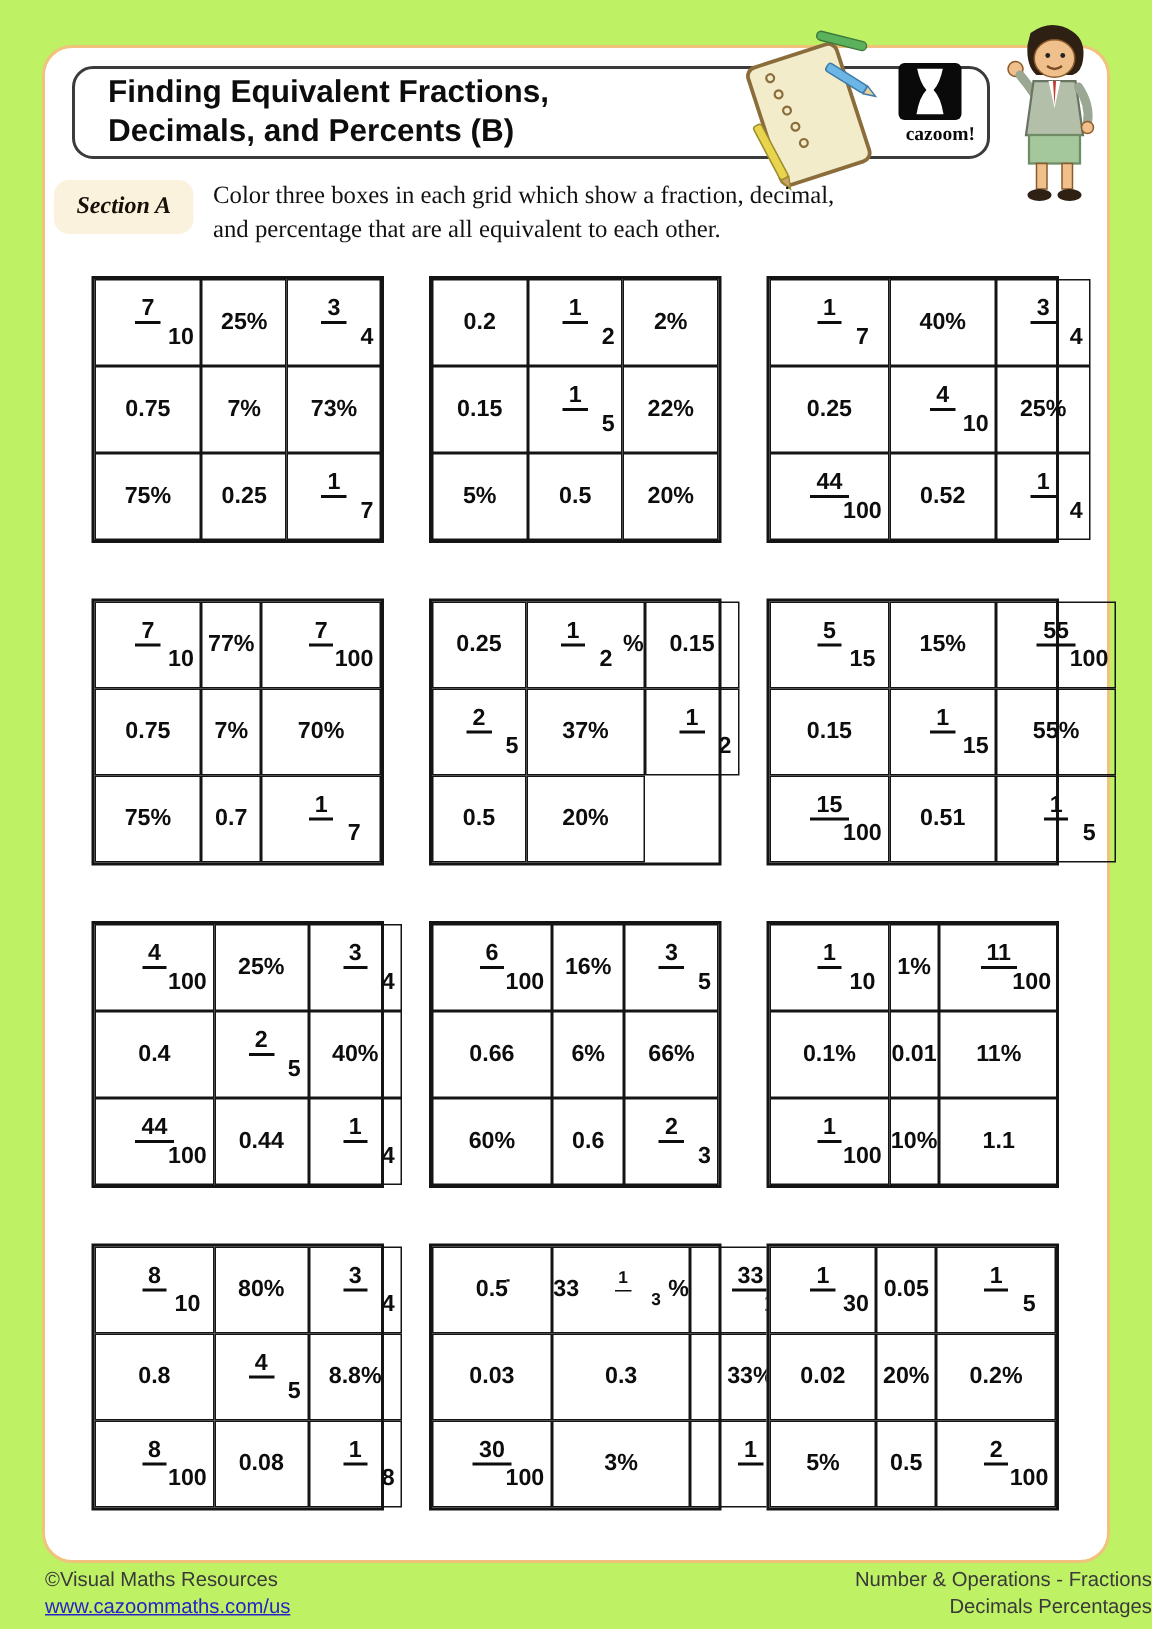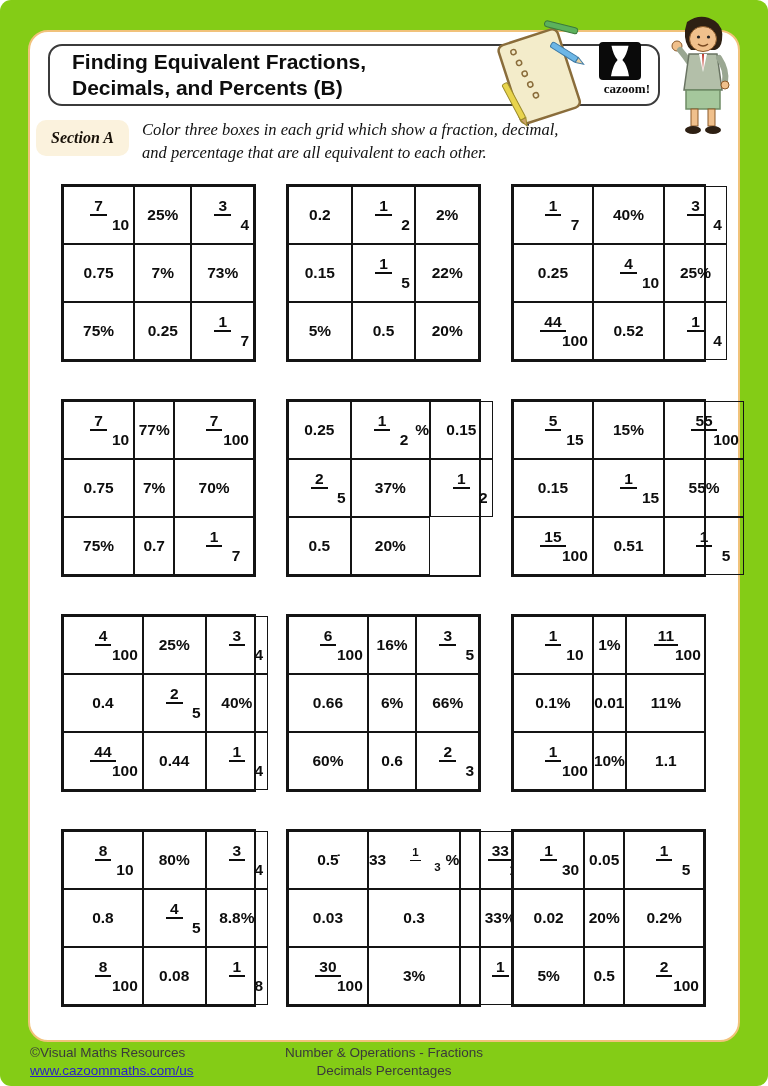--- a/index.html
+++ b/index.html
@@ -1,17 +1,17 @@
 <!DOCTYPE html>
 <html><head>
 <meta charset="utf-8">
 <style>
   html,body{margin:0;padding:0;background:#ffffff;}
-  .page{position:relative;width:768px;height:1086px;background:#84cc16;overflow:hidden;
-        font-family:"Liberation Sans",sans-serif;color:#111;border-radius:11px;}
+  .page{position:relative;width:768px;height:1086px;background:#bef264;overflow:hidden;
+        font-family:"Liberation Sans",sans-serif;color:#111;}
   
   .frame{position:absolute;left:28px;top:30px;width:708px;height:1008px;
          border:2px solid #f1c27b;border-radius:20px;background:#ffffff;}
   
   .title-box{position:absolute;left:48px;top:44px;width:612px;height:62px;
              border:2px solid #3b3b3b;border-radius:14px;background:#fff;
              display:flex;flex-direction:column;justify-content:center;padding-left:22px;box-sizing:border-box;}
   .title-line{font-weight:bold;font-size:21px;line-height:1.25;color:#0d0d0d;}
   
   .notebook{position:absolute;left:482px;top:20px;width:110px;height:112px;}
@@ -20,41 +20,41 @@
   .logo-mark{width:42px;height:38px;background:#0a0a0a;border-radius:4px;margin:0 auto;
              display:flex;align-items:center;justify-content:center;}
   .logo-text{font-family:"Liberation Serif",serif;font-weight:bold;font-size:13px;color:#0a0a0a;margin-top:1px;}
   
   .boy{position:absolute;left:655px;top:12px;width:92px;height:126px;}
   
   .section-label{position:absolute;left:36px;top:120px;background:#fbf2dd;border-radius:10px;
                  padding:9px 15px;font-family:"Liberation Serif",serif;font-style:italic;font-weight:bold;
                  font-size:16px;color:#171007;}
   .instruction{position:absolute;left:142px;top:119px;width:470px;
-               font-family:"Liberation Serif",serif;font-style:italic;font-size:16.5px;
+               font-family:"Liberation Serif",serif;font-size:16.5px;
                line-height:1.38;color:#111;}
   
   .grids-area{position:absolute;left:61px;top:184px;width:645px;
               display:grid;grid-template-columns:repeat(3,195px);justify-content:space-between;row-gap:37px;}
   .grid{height:178px;border:2px solid #141414;display:grid;
         grid-template-columns:repeat(3,1fr);grid-template-rows:repeat(3,1fr);background:#fff;box-sizing:border-box;}
   .cell{border:1px solid #141414;display:flex;align-items:center;justify-content:center;
         font-weight:bold;font-size:15.5px;color:#0d0d0d;box-sizing:border-box;}
   .frac{display:inline-flex;flex-direction:column;align-items:center;line-height:1.12;}
   .frac .num{padding:0 4px;border-bottom:2px solid #0d0d0d;}
   .frac .den{padding:0 4px;margin-left:44px;}
   .whole{margin-right:2px;}
   .pct{margin-left:3px;}
   .cell.mixed .frac{font-size:11.5px;line-height:1.15;}
   .cell.mixed .frac .num{border-bottom-width:1.5px;padding:0 2px;}
   .cell.mixed .frac .den{padding:0 2px;}
   
   .footer-left{position:absolute;left:30px;top:1044px;font-size:13.5px;color:#3a3a3a;line-height:1.3;}
   .footer-link{color:#2a22c7;text-decoration:underline;cursor:pointer;}
-  .footer-center{position:absolute;left:0;top:1044px;width:768px;text-align:center;
+  .footer-center{position:absolute;left:0;top:1044px;width:768px;text-align:right;
                  font-size:13.5px;color:#3a3a3a;line-height:1.3;}
   .footer-right{position:absolute;right:30px;top:1052px;font-size:13.5px;color:#3a3a3a;margin-top:36px;}
 </style>
 </head>
 <body>
 
 <div class="page">
 
   <div class="frame"></div>
 

